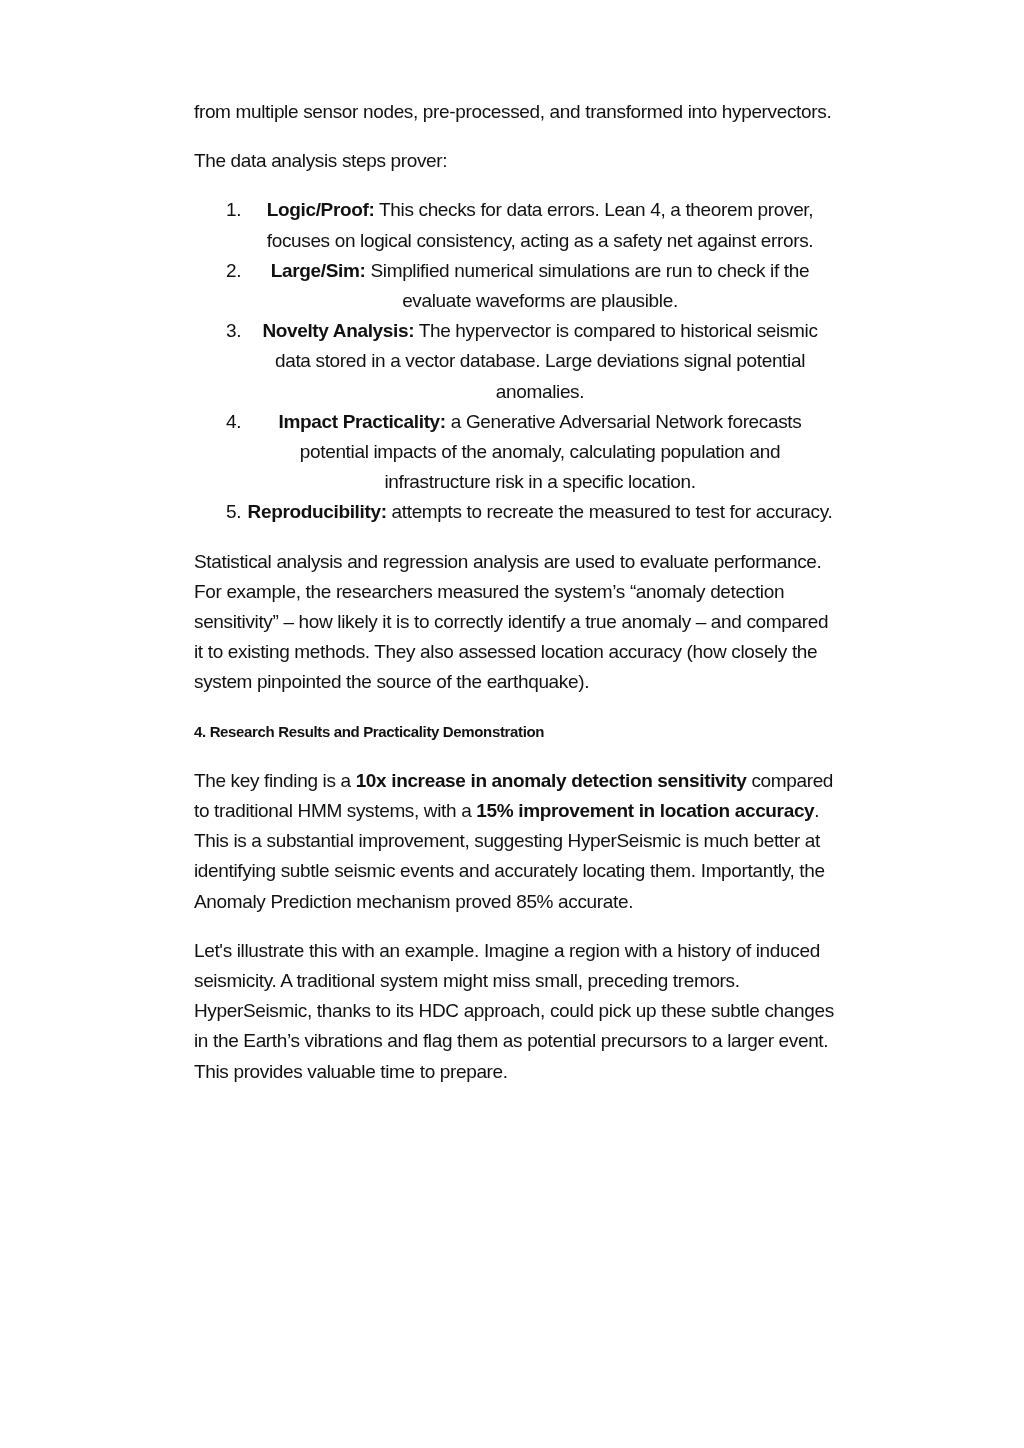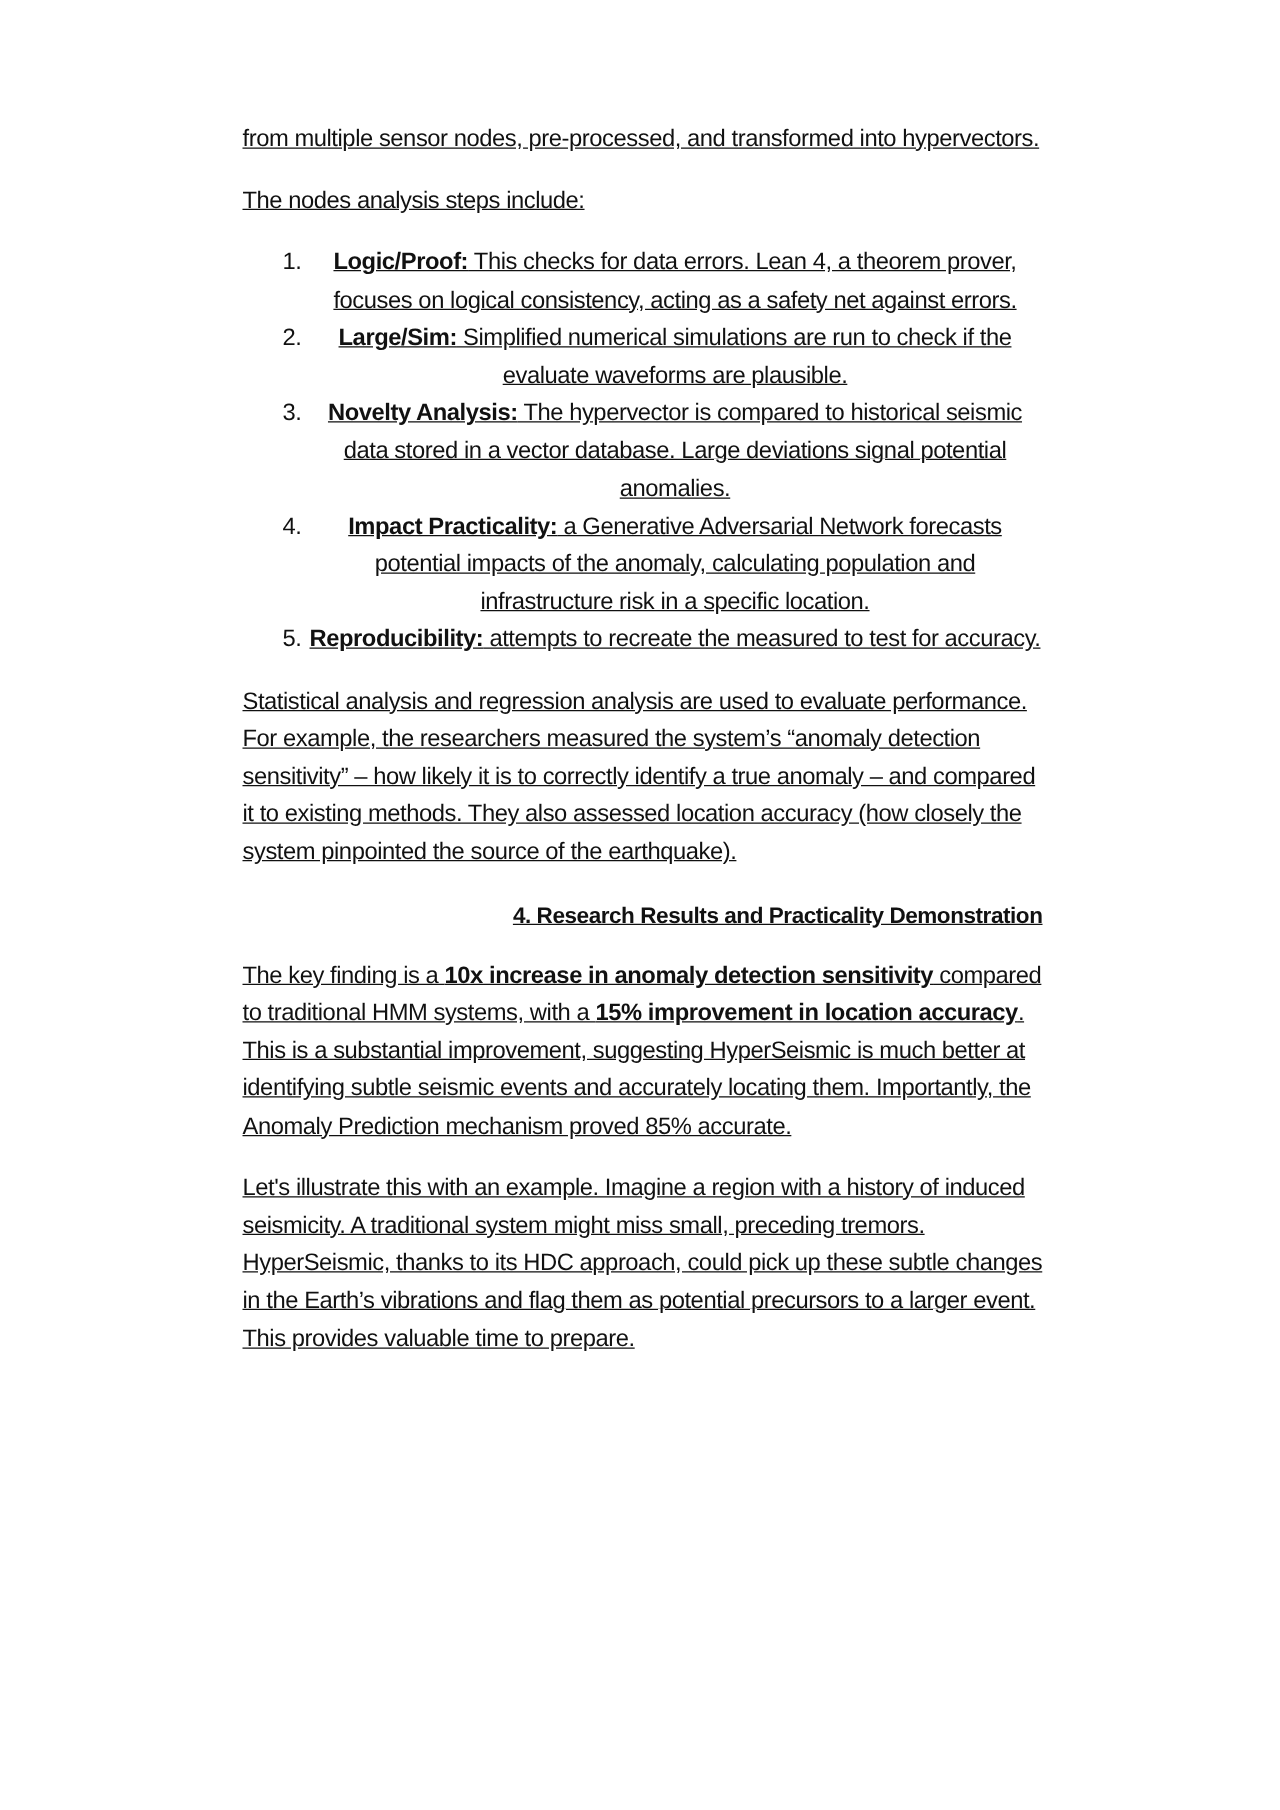--- a/index.html
+++ b/index.html
@@ -2,34 +2,33 @@
 <html><head>
 <meta charset="utf-8">
 <style>
   html, body { margin: 0; padding: 0; background: #ffffff; }
   body { width: 1024px; height: 1448px; overflow: hidden; position: relative; }
   .page {
     position: absolute; left: 194px; top: 97px; width: 640px;
     font-family: "Liberation Sans", sans-serif;
     font-size: 19px; line-height: 30.2px; color: #111111;
     letter-spacing: -0.35px;
-    text-decoration: underline;
   }
   p { margin: 0 0 19px 0; }
   ol { margin: 0 0 19px 0; padding-left: 52px; }
   ol li { padding-left: 0; text-align: center; }
-  h4 { margin: 0 0 19px 0; font-size: 18px; font-weight: bold; line-height: 30.2px; text-align: right; }
+  h4 { margin: 0 0 19px 0; font-size: 15px; font-weight: bold; line-height: 30.2px; }
   b { font-weight: bold; }
 </style>
 </head>
 <body>
 
 <div class="page">
   <p>from multiple sensor nodes, pre-processed, and transformed into hypervectors.</p>
-  <p>The nodes analysis steps include:</p>
+  <p>The data analysis steps prover:</p>
   <ol>
     <li><b>Logic/Proof:</b><span> This checks for data errors. Lean 4, a theorem prover, focuses on logical consistency, acting as a safety net against errors.</span></li>
     <li><b>Large/Sim:</b><span> Simplified numerical simulations are run to check if the evaluate waveforms are plausible.</span></li>
     <li><b>Novelty Analysis:</b><span> The hypervector is compared to historical seismic data stored in a vector database. Large deviations signal potential anomalies.</span></li>
     <li><b>Impact Practicality:</b><span> a Generative Adversarial Network forecasts potential impacts of the anomaly, calculating population and infrastructure risk in a specific location.</span></li>
     <li><b>Reproducibility:</b><span> attempts to recreate the measured to test for accuracy.</span></li>
   </ol>
   <p>Statistical analysis and regression analysis are used to evaluate performance. For example, the researchers measured the system’s “anomaly detection sensitivity” – how likely it is to correctly identify a true anomaly – and compared it to existing methods. They also assessed location accuracy (how closely the system pinpointed the source of the earthquake).</p>
   <h4>4. Research Results and Practicality Demonstration</h4>
   <p><span>The key finding is a </span><b>10x increase in anomaly detection sensitivity</b><span> compared to traditional HMM systems, with a </span><b>15% improvement in location accuracy</b><span>. This is a substantial improvement, suggesting HyperSeismic is much better at identifying subtle seismic events and accurately locating them. Importantly, the Anomaly Prediction mechanism proved 85% accurate.</span></p>

